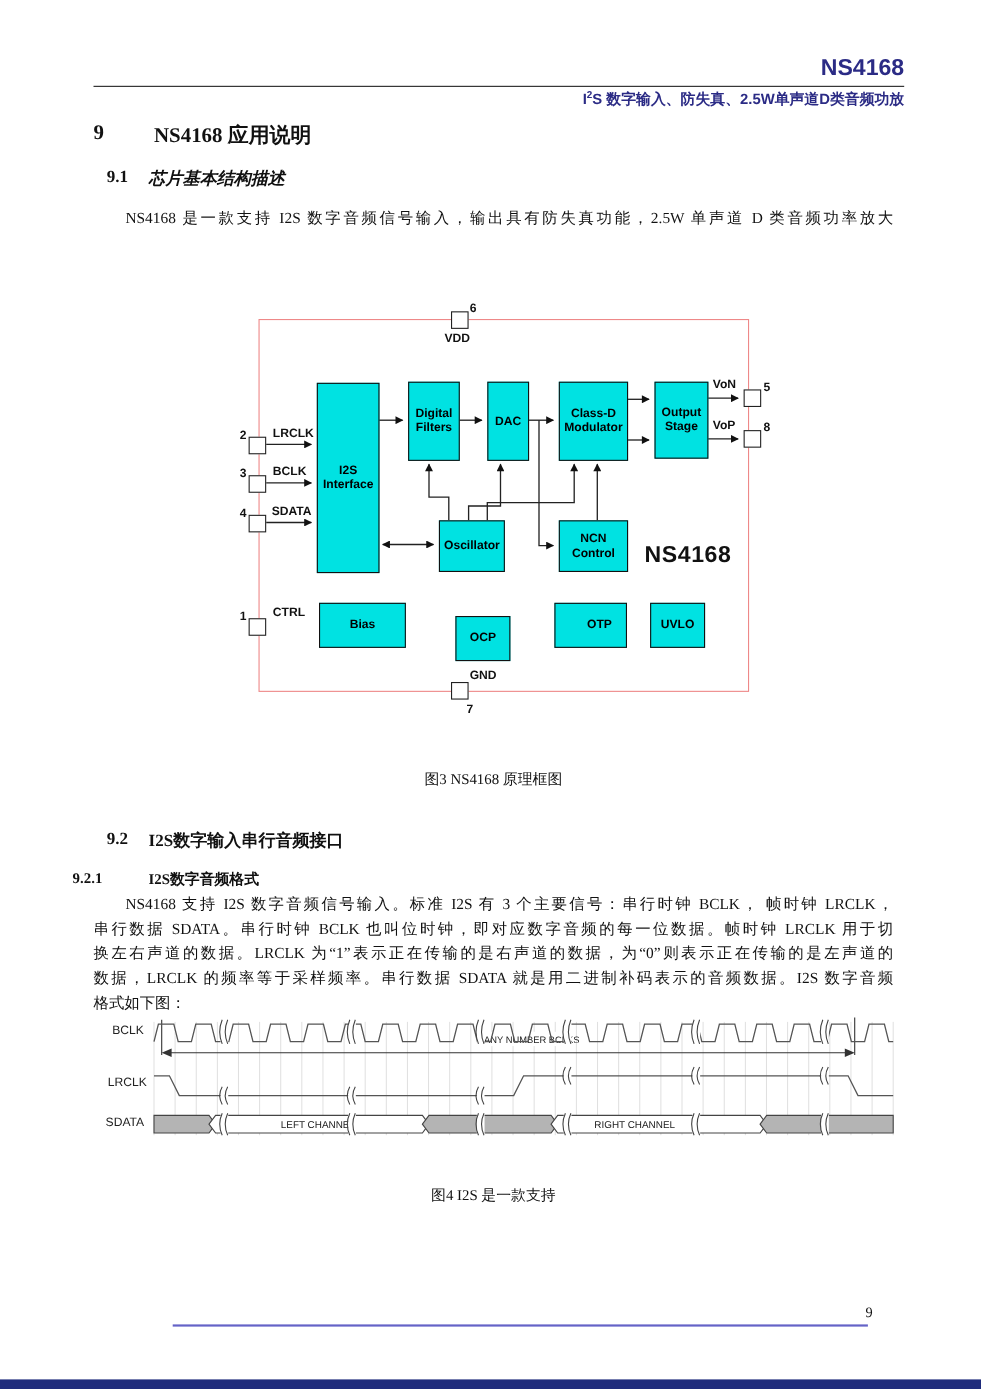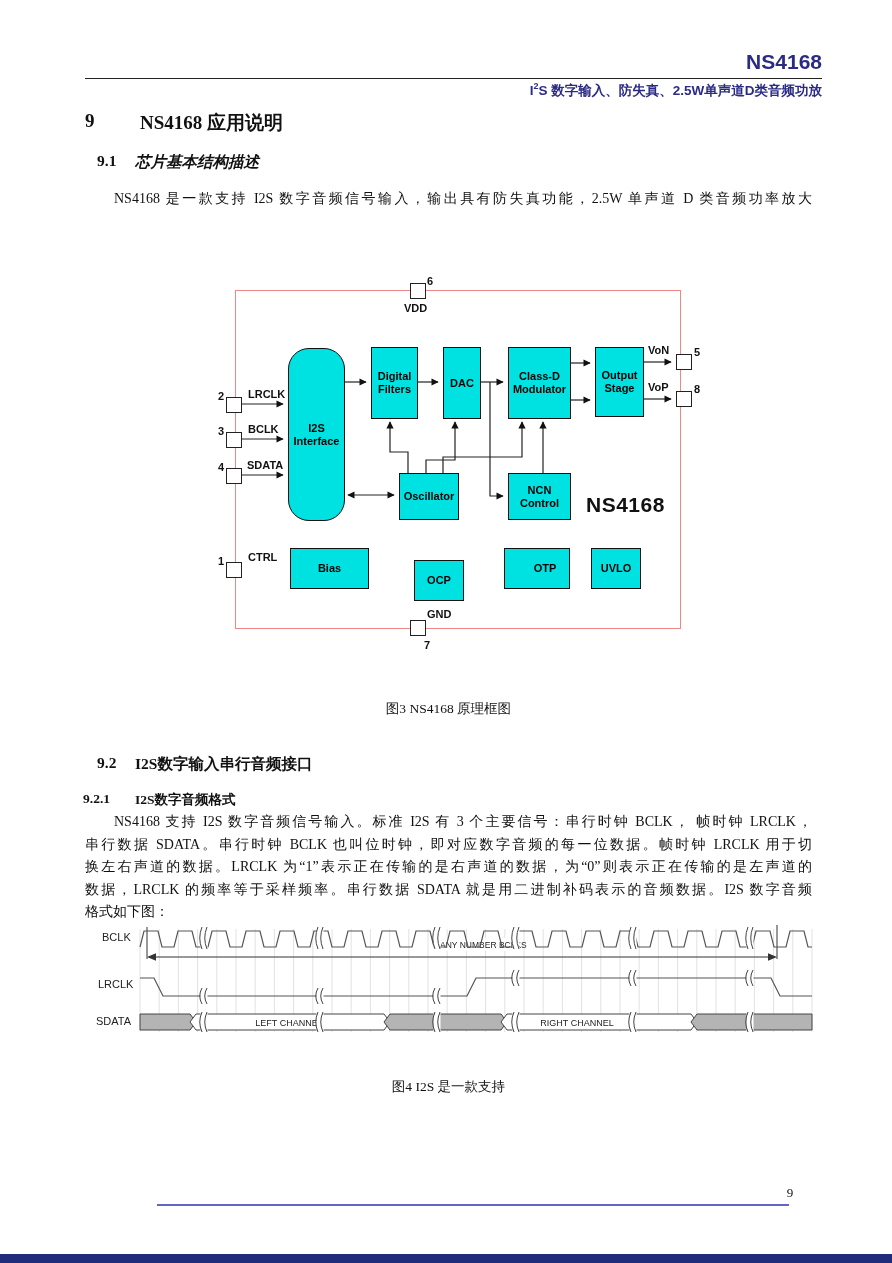--- a/index.html
+++ b/index.html
@@ -77,21 +77,21 @@
       <path d="M642,362 H671" marker-end="url(#ah)"></path>
       <path d="M642,399 H671" marker-end="url(#ah)"></path>
       <path d="M348,495 H394" marker-start="url(#ah)" marker-end="url(#ah)"></path>
       <path d="M408,473 V452 H390 V422" marker-end="url(#ah)"></path>
       <path d="M426,473 V460 H455 V422" marker-end="url(#ah)"></path>
       <path d="M443,473 V457 H522 V422" marker-end="url(#ah)"></path>
       <path d="M543,473 V422" marker-end="url(#ah)"></path>
     </g>
   </svg>
 
-  <div class="blk" style="left:288px;top:348px;width:55px;height:171px;border-radius:21px;">I2S Interface</div>
+  <div class="blk" style="left:288px;top:348px;width:55px;height:171px;">I2S Interface</div>
   <div class="blk" style="left:371px;top:347px;width:45px;height:70px;">Digital Filters</div>
   <div class="blk" style="left:443px;top:347px;width:36px;height:70px;">DAC</div>
   <div class="blk" style="left:508px;top:347px;width:61px;height:70px;">Class-D Modulator</div>
   <div class="blk" style="left:595px;top:347px;width:47px;height:68px;">Output Stage</div>
   <div class="blk" style="left:399px;top:473px;width:58px;height:45px;">Oscillator</div>
   <div class="blk" style="left:508px;top:473px;width:61px;height:45px;">NCN Control</div>
   <div class="blk" style="left:290px;top:548px;width:77px;height:39px;">Bias</div>
   <div class="blk" style="left:414px;top:548px;width:48px;height:39px;margin-top:12px;">OCP</div>
   <div class="blk" style="left:504px;top:548px;width:48px;height:39px;padding-left:16px;">OTP</div>
   <div class="blk" style="left:591px;top:548px;width:48px;height:39px;">UVLO</div>
@@ -128,21 +128,21 @@
 
   <div class="pinlbl" style="left:648px;top:381px;">VoP</div>
   <div class="pinsq" style="left:676px;top:391px;"></div>
   <div class="pinnum" style="left:694px;top:383px;">8</div>
 
   <div class="abs caption" style="top:700px;">图3  NS4168 原理框图</div>
 
   <div class="abs h2" style="left:97px;top:754px;">9.2</div>
   <div class="abs h2" style="left:135px;top:754px;">I2S数字输入串行音频接口</div>
 
-  <div class="abs h3" style="left:83px;top:791px;text-align:right;">9.2.1</div>
+  <div class="abs h3" style="left:66px;top:791px;text-align:right;">9.2.1</div>
   <div class="abs h3" style="left:135px;top:791px;">I2S数字音频格式</div>
 
   <div class="abs pline indent" style="top:813px;">NS4168 支持 I2S 数字音频信号输入。标准 I2S 有 3 个主要信号：串行时钟 BCLK， 帧时钟 LRCLK，</div>
   <div class="abs pline" style="top:836px;">串行数据 SDATA。串行时钟 BCLK 也叫位时钟，即对应数字音频的每一位数据。帧时钟 LRCLK 用于切</div>
   <div class="abs pline" style="top:858px;">换左右声道的数据。LRCLK 为“1”表示正在传输的是右声道的数据，为“0”则表示正在传输的是左声道的</div>
   <div class="abs pline" style="top:881px;">数据，LRCLK 的频率等于采样频率。串行数据 SDATA 就是用二进制补码表示的音频数据。I2S 数字音频</div>
   <div class="abs pline last" style="top:903px;">格式如下图：</div>
 
   <div class="siglbl" style="left:102px;top:931px;">BCLK</div>
   <div class="siglbl" style="left:98px;top:978px;">LRCLK</div>

